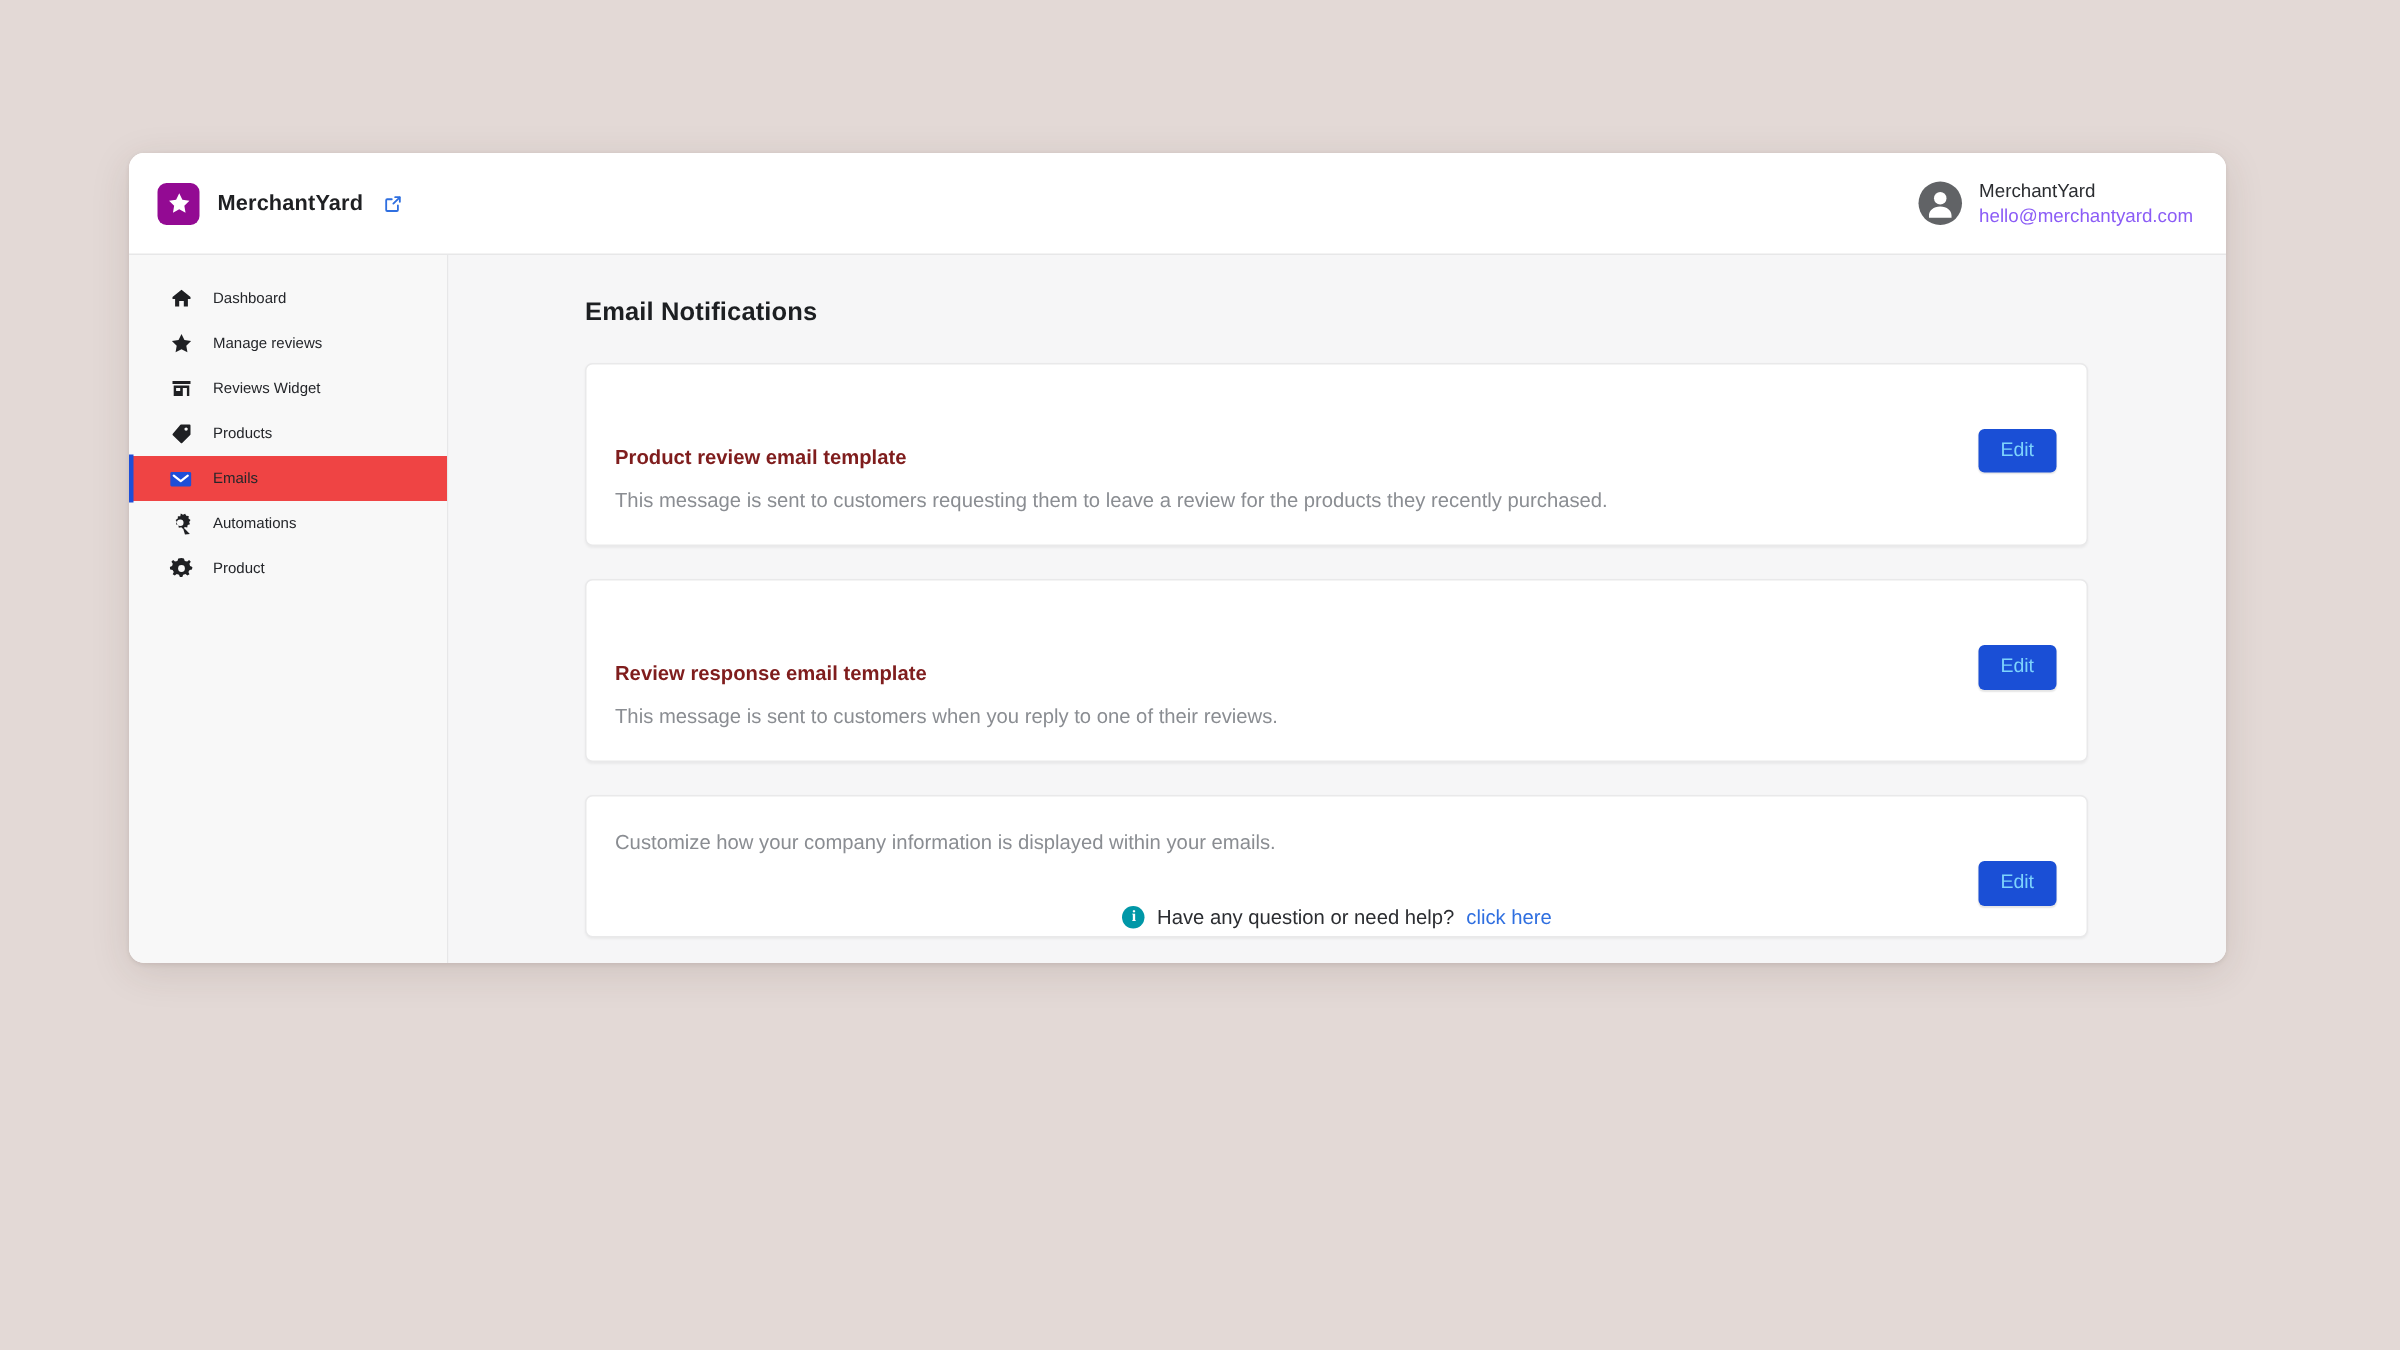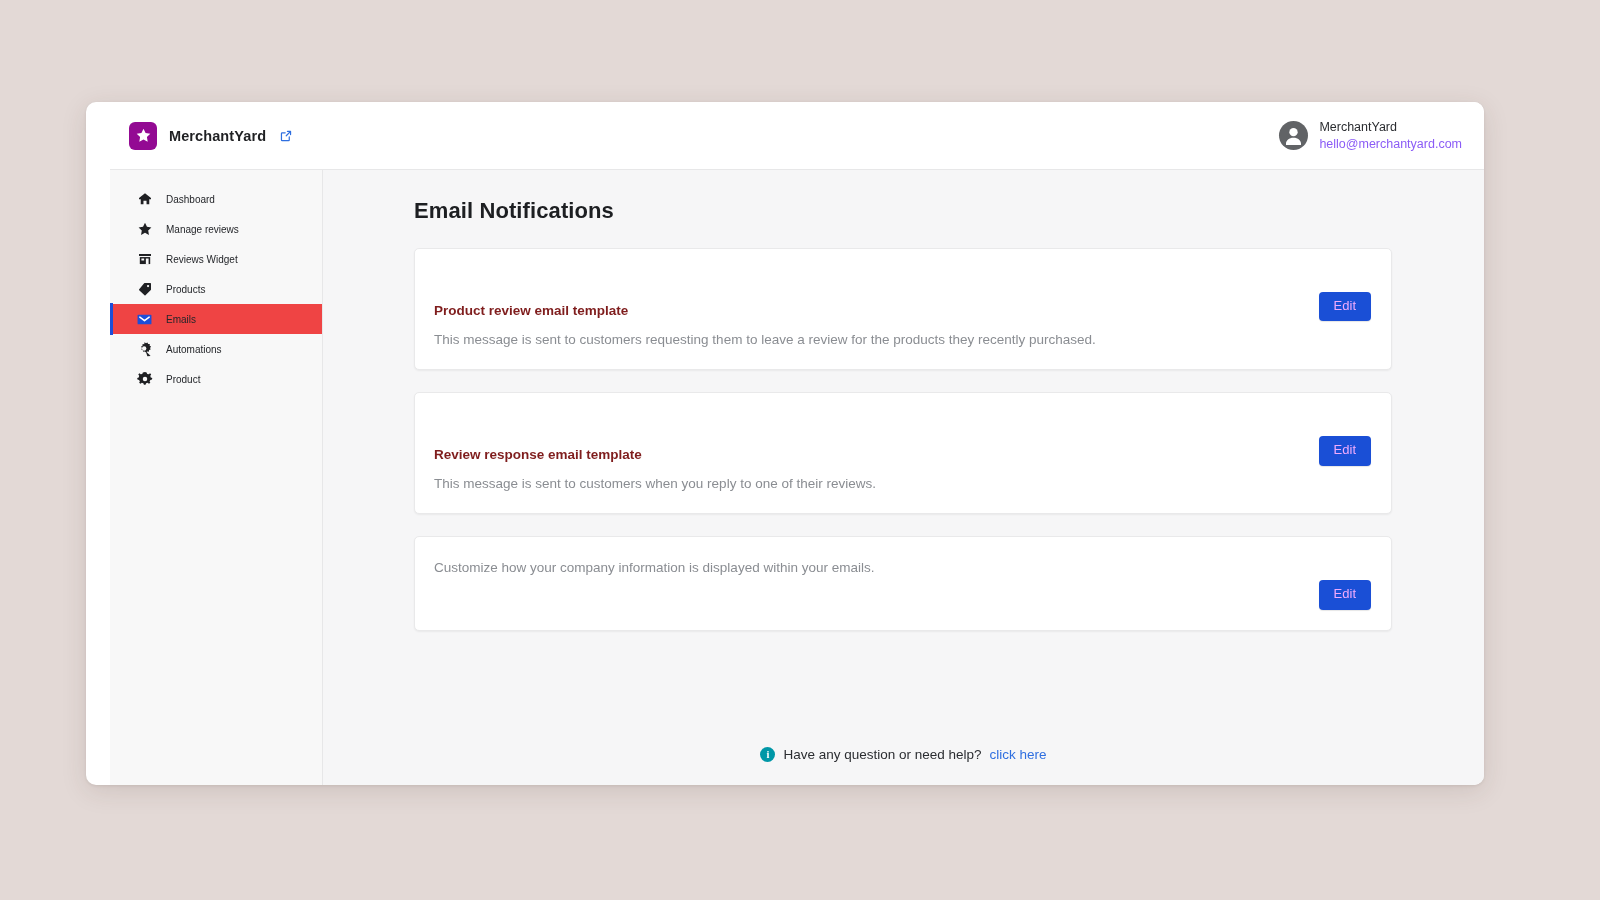--- a/index.html
+++ b/index.html
@@ -15,28 +15,27 @@
     font-family: "Liberation Sans", sans-serif;
     -webkit-font-smoothing: antialiased;
   }
 
   
   .app-window {
     position: absolute;
     left: 86px;
     top: 102px;
     width: 1398px;
-    height: 683px;
+    height: 540px;
     background: #ffffff;
     border-radius: 10px;
     box-shadow: 0 6px 26px rgba(70,45,40,0.13), 0 1px 3px rgba(70,45,40,0.10);
     overflow: hidden;
     display: flex;
     flex-direction: column;
-    padding-left: 24px;
   }
 
   
   .topbar {
     height: 68px;
     min-height: 68px;
     background: #ffffff;
     border-bottom: 1px solid #e7e7e8;
     display: flex;
     align-items: center;
@@ -169,21 +168,21 @@
     min-width: 0;
   }
 
   .main-inner {
     flex: 1;
     padding: 28px 92px 0 91px;
     min-height: 0;
   }
 
   .page-title {
-    font-size: 22px;
+    font-size: 17px;
     font-weight: 700;
     color: #1d1f22;
     margin-bottom: 24px;
     letter-spacing: 0.1px;
   }
 
   .card {
     background: #ffffff;
     border: 1px solid #e9e9ea;
     border-radius: 5px;
@@ -210,21 +209,21 @@
   .card-desc {
     font-size: 13.5px;
     color: #8a8d92;
     line-height: 1.35;
   }
 
   .edit-btn {
     flex: none;
     margin-top: 22px;
     background: #1a4fd6;
-    color: #f0abfc;
+    color: #7dd3fc;
     border: none;
     border-radius: 4px;
     font-family: "Liberation Sans", sans-serif;
     font-size: 13px;
     font-weight: 400;
     padding: 7px 15px 8px;
     cursor: pointer;
     box-shadow: 0 1px 1px rgba(0,0,0,0.10);
     line-height: 1.1;
   }

